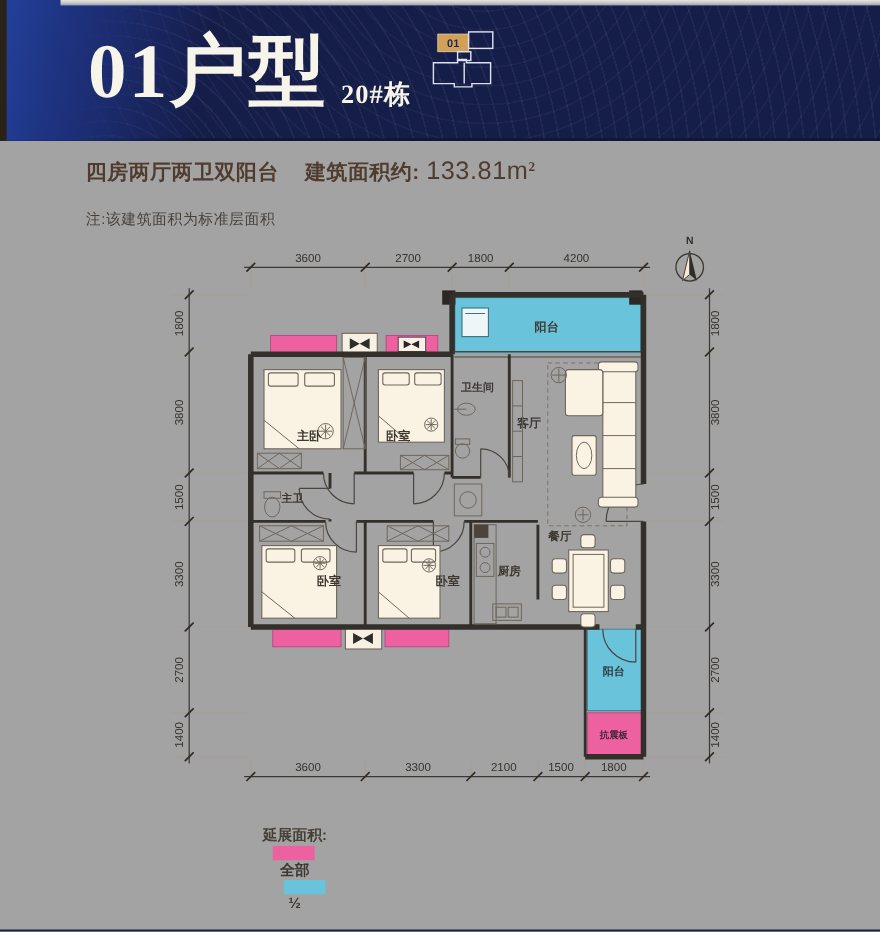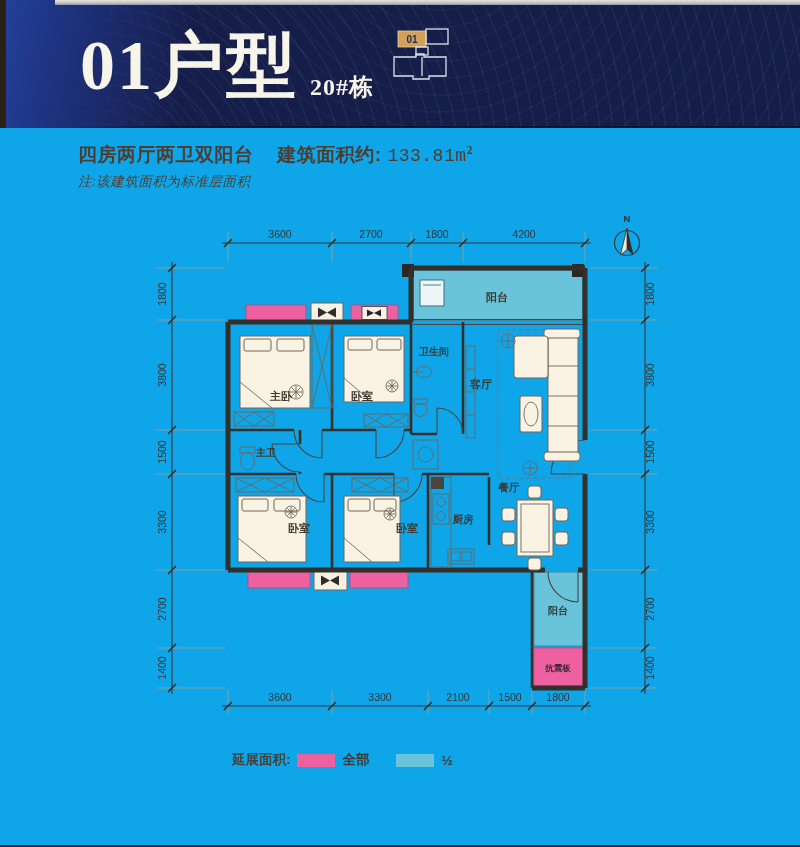--- a/index.html
+++ b/index.html
@@ -1,17 +1,17 @@
 <!DOCTYPE html>
 <html><head>
 <meta charset="utf-8">
 <style>
   * { margin:0; padding:0; box-sizing:border-box; }
   body { font-family:"Liberation Sans", sans-serif; }
-  .page { position:relative; width:800px; height:847px; background:#0ea5e9; overflow:hidden; }
+  .page { position:relative; width:800px; height:847px; background:#a3a3a3; overflow:hidden; }
 
   
   .header { position:absolute; left:0; top:0; width:800px; height:128px;
     background:
       repeating-radial-gradient(circle at 12% 150%, rgba(255,255,255,0.05) 0 1.5px, rgba(255,255,255,0) 1.5px 13px),
       repeating-radial-gradient(circle at 55% -60%, rgba(255,255,255,0.035) 0 1.5px, rgba(255,255,255,0) 1.5px 17px),
       #151d49;
     border-bottom:2px solid #0d1331; }
   .header-accent { position:absolute; left:0; top:0; width:340px; height:128px;
     background:linear-gradient(100deg, #23419b 0%, #1d307a 22%, rgba(21,29,73,0) 55%); }
@@ -21,44 +21,44 @@
   .header-title { position:absolute; left:80px; top:18px; display:flex; align-items:baseline;
     font-family:"Liberation Serif", serif; color:#f7f4ea; }
   .header-title .big { font-size:70px; font-weight:bold; letter-spacing:2px; line-height:96px; }
   .header-title .small { font-size:24px; font-weight:bold; margin-left:12px; position:relative; top:6px; letter-spacing:1px;margin-top:38px; }
   .keyplan { position:absolute; left:388px; top:26px; }
 
   
   .summary { position:absolute; left:78px; top:142px; color:#4f3c2f; }
   .headline { font-size:19px; font-weight:bold; letter-spacing:0.5px; }
   .headline .gap { display:inline-block; width:18px; }
-  .headline .num { font-family:Liberation Mono, monospace; font-size:18px; font-weight:normal; }
+  .headline .num { font-family:Liberation Sans, sans-serif; font-size:23px; font-weight:normal; }
   .headline sup { font-family:"Liberation Serif", serif; font-size:12px; }
-  .note { margin-top:5px; font-size:13.5px; color:#48413a; letter-spacing:0.5px;font-style:italic; }
+  .note { margin-top:21px; font-size:13.5px; color:#48413a; letter-spacing:0.5px; }
 
   
   .plan { position:absolute; left:130px; top:210px; }
   .plan text { font-family:"Liberation Sans", sans-serif; }
   .wall  { stroke:#33302b; fill:none; }
   .wall5 { stroke-width:5; }
   .wall3 { stroke-width:2.6; }
   .thinwin { stroke:#4a453e; stroke-width:1; fill:none; }
   .furn { stroke:#6e665c; stroke-width:1; fill:#faf2e3; }
   .furnl { stroke:#6e665c; stroke-width:0.9; fill:none; }
   .door { stroke:#4a453e; stroke-width:1.1; fill:none; }
   .dim  { stroke:#3b3833; stroke-width:1.1; fill:none; }
   .tick { stroke:#2f2d29; stroke-width:1.6; }
   .wit  { stroke:#a79e8f; stroke-width:0.75; }
   .dimtxt { font-size:10.5px; fill:#36332e; }
   .roomtxt { font-size:11px; font-weight:bold; fill:#3d3831; }
   .dash { stroke:#7a7267; stroke-width:0.9; fill:none; stroke-dasharray:4 3; }
 
   
   .legend { position:absolute; left:232px; top:751px; display:flex; align-items:center;
-    font-size:13.5px; color:#453f38; font-weight:bold; }
+    font-size:13.5px; color:#453f38; font-weight:bold;flex-direction:column; }
   .legend .sw { width:38px; height:13px; margin:0 8px 0 6px; }
   .legend .lbl { font-weight:bold; color:#3e3933; }
   .footer-line { position:absolute; left:0; bottom:0; width:800px; height:2px; background:#1a224e; }
 </style>
 </head>
 <body>
 
 <div class="page">
 
   <div class="header">

